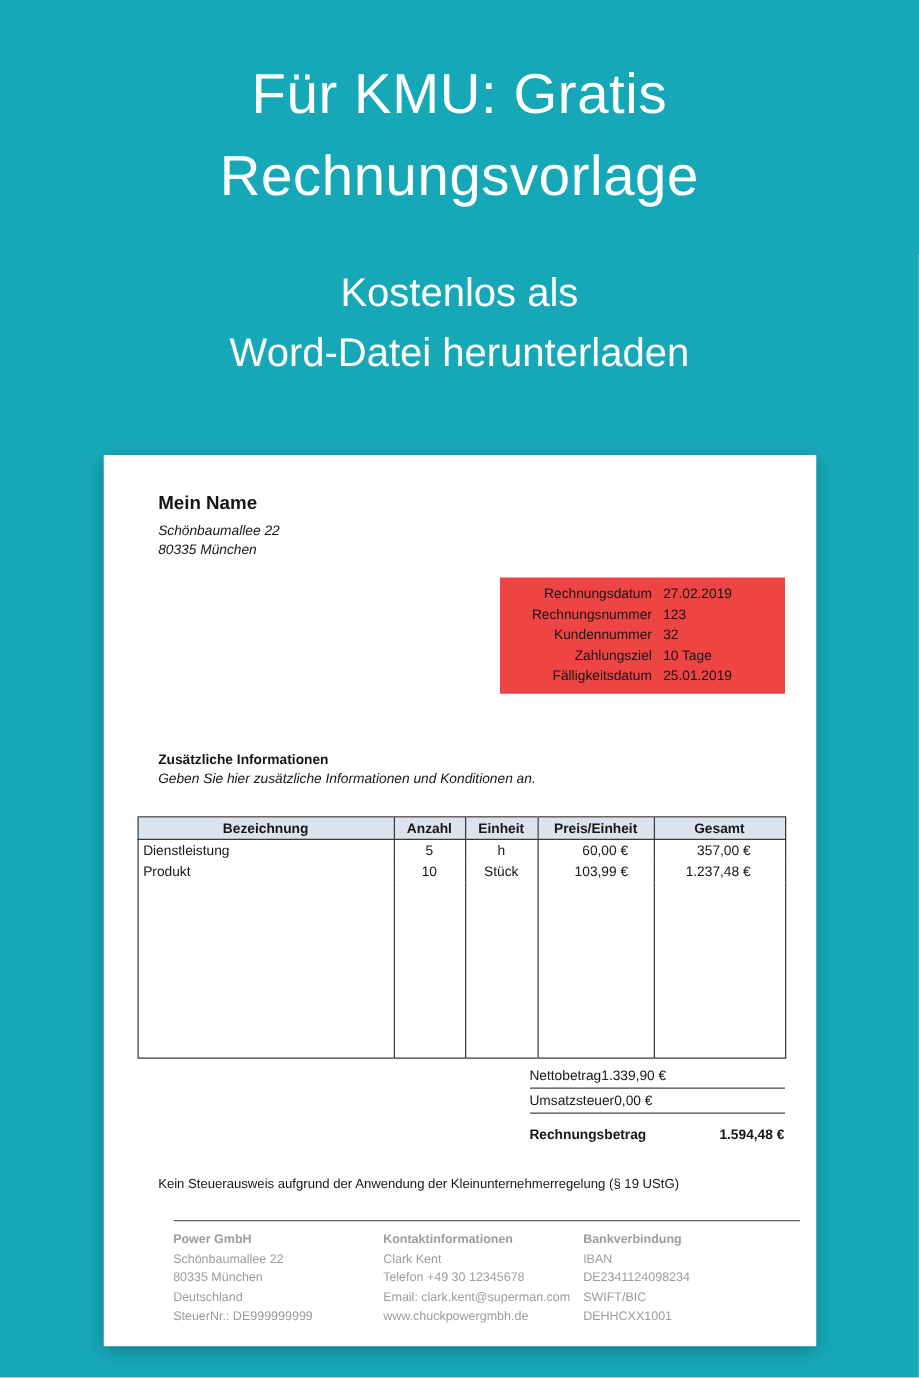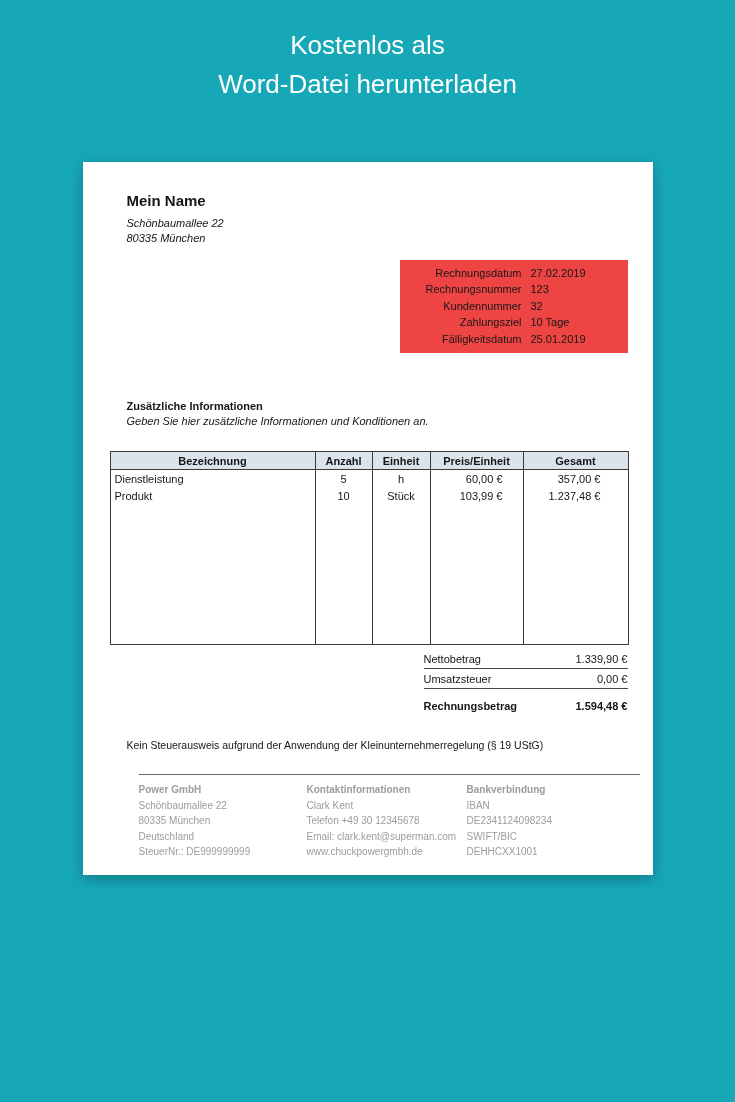--- a/index.html
+++ b/index.html
@@ -6,21 +6,21 @@
   body {
     width: 735px; height: 1102px;
     background: #17a8b8;
     font-family: "Liberation Sans", sans-serif;
     overflow: hidden;
   }
 
   
   .hero { text-align: center; color: #ffffff; }
   .hero-title { padding-top: 42px; font-size: 45px; line-height: 1.47; font-weight: 500; letter-spacing: .5px; }
-  .hero-sub { margin-top: 26px; font-size: 26px; line-height: 1.5; font-weight: 400; }
+  .hero-sub { margin-top: 36px; font-size: 32px; line-height: 1.5; font-weight: 400; }
 
   
   .card {
     position: relative; width: 570px; height: 713px;
     margin: 58px auto 0; background: #ffffff;
     box-shadow: 0 4px 14px rgba(0,0,0,.28);
     color: #161616;
   }
 
   .sender { position: absolute; left: 44px; top: 30px; }
@@ -43,21 +43,21 @@
   .items table { border-collapse: collapse; table-layout: fixed; width: 518px; font-size: 11px; border: 1px solid #3a3a3a; }
   .items th, .items td { padding: 1px 4px; overflow: hidden; white-space: nowrap; border-left: 1px solid #3a3a3a; border-right: 1px solid #3a3a3a; }
   .items th { background: #dbe4ec; border-bottom: 1px solid #3a3a3a; font-weight: 700; text-align: center; height: 15px; }
   .items td { height: 15px; }
   td.c-qty, td.c-unit { text-align: center; }
   td.c-price { text-align: right; padding-right: 20px; }
   td.c-total { text-align: right; padding-right: 27px; }
   tr.filler td { height: 138px; }
 
   .totals { position: absolute; left: 341px; top: 489px; width: 204px; font-size: 11px; }
-  .totals-row { display: flex; justify-content: space-between; line-height: 16px; border-bottom: 1px solid #444; padding-bottom: 1px; }
+  .totals-row { display: flex; line-height: 16px; border-bottom: 1px solid #444; padding-bottom: 1px; }
   .totals-row + .totals-row { margin-top: 2px; }
   .totals-grand { display: flex; justify-content: space-between; font-weight: 700; margin-top: 9px; line-height: 16px; }
 
   .tax-note { position: absolute; left: 44px; top: 577px; font-size: 10.5px; }
 
   .footer {
     position: absolute; left: 56px; top: 612px; width: 501px;
     border-top: 1px solid #666; padding-top: 7px;
     display: flex; color: #9c9c9c; font-size: 10px; line-height: 15.5px;
   }
@@ -65,20 +65,24 @@
   .fcol2 { width: 160px; }
   .fcol3 { width: 173px; }
   .ftitle { font-weight: 700; }
   .bank-row { display: flex; flex-direction: column; }
   .bank-label { width: 86px; }
 </style>
 </head>
 <body>
 
 <div class="hero">
+  <div class="hero-title">
+    <div>Für KMU: Gratis</div>
+    <div>Rechnungsvorlage</div>
+  </div>
   <div class="hero-sub">
     <div>Kostenlos als</div>
     <div>Word-Datei herunterladen</div>
   </div>
 </div>
 
 <div class="card">
 
   <div class="sender">
     <div class="sender-name">Mein Name</div>

